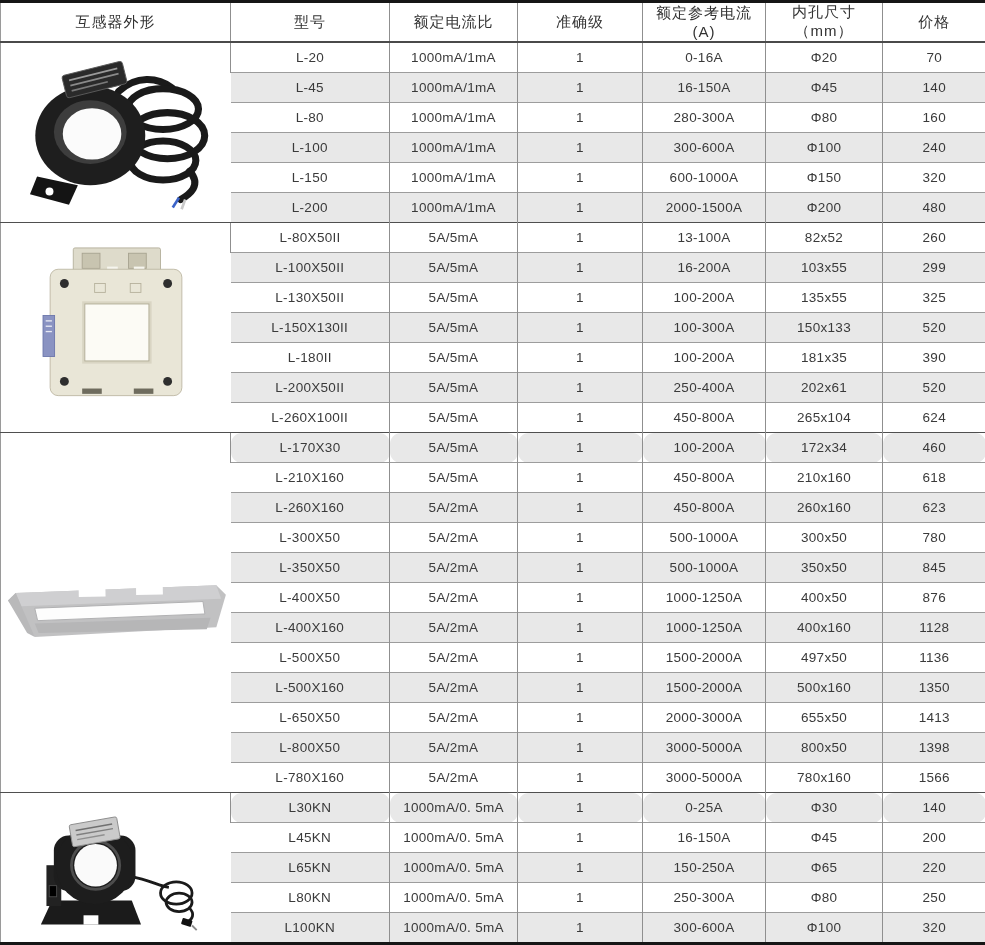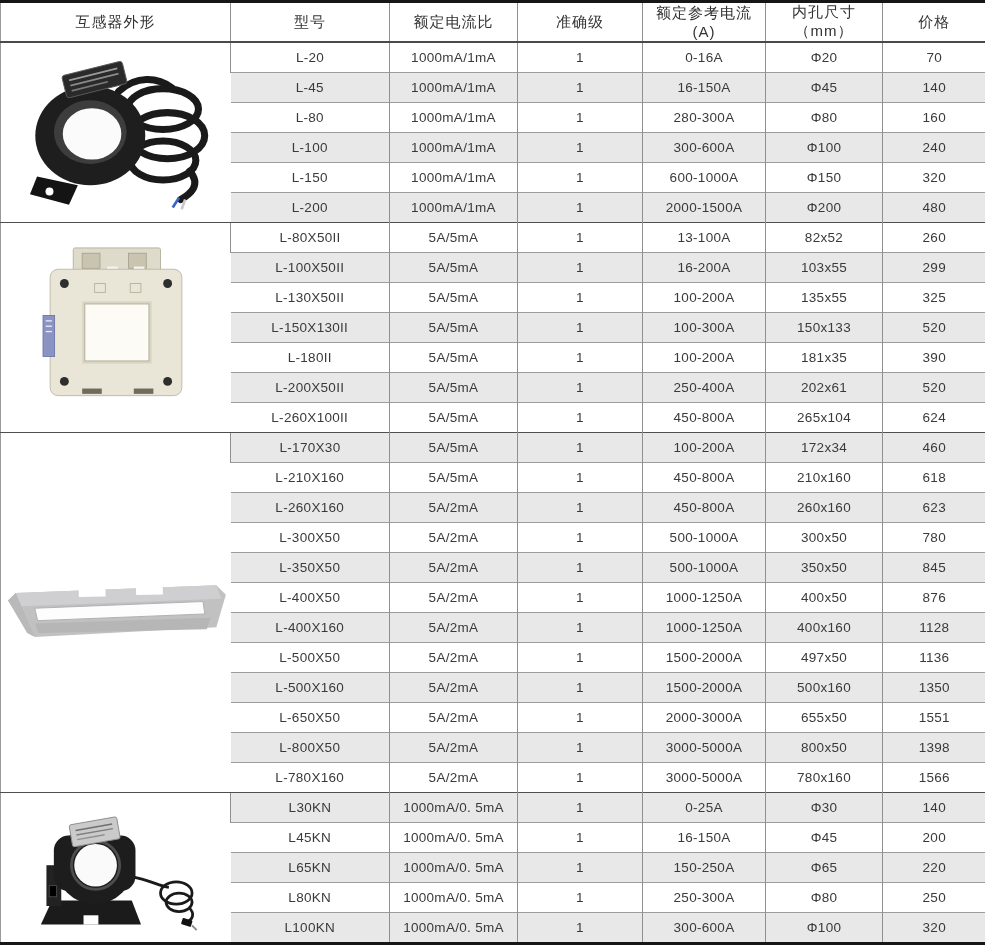--- a/index.html
+++ b/index.html
@@ -22,21 +22,21 @@
   .ct-table th:first-child{border-left:none;}
   .ct-table td{
     height:29px;font-size:13.5px;color:#3a3a3a;letter-spacing:.3px;
     text-align:center;vertical-align:middle;
     border-left:1px solid #8f8f8f;border-top:1px solid #9c9c9c;
     padding:0 2px;background:#ffffff;overflow:hidden;white-space:nowrap;
   }
   .ct-table td:first-child{border-left:none;text-align:center;}
   .ct-table tr.stripe td{background:#e8e8e8;}
   .ct-table td.img-cell{background:#ffffff !important;border-top:1px solid #9c9c9c;}
-  .ct-table tr.group-start td{border-top:1px solid #4f4f4f;}
+  .ct-table tr.group-start td{border-top:1px solid #4f4f4f;border-radius:11px;}
   .img-wrap{display:flex;align-items:center;justify-content:center;width:100%;height:100%;}
 </style>
 </head>
 <body>
 
 <div class="page">
   <table class="ct-table">
     <colgroup>
       <col style="width:230px">
         <col style="width:159px">
@@ -312,21 +312,21 @@
           <td>1500-2000A</td>
           <td>500x160</td>
           <td>1350</td>
         </tr>
         <tr>
           <td>L-650X50</td>
           <td>5A/2mA</td>
           <td>1</td>
           <td>2000-3000A</td>
           <td>655x50</td>
-          <td>1551</td>
+          <td>1413</td>
         </tr>
         <tr class="stripe">
           <td>L-800X50</td>
           <td>5A/2mA</td>
           <td>1</td>
           <td>3000-5000A</td>
           <td>800x50</td>
           <td>1398</td>
         </tr>
         <tr>

